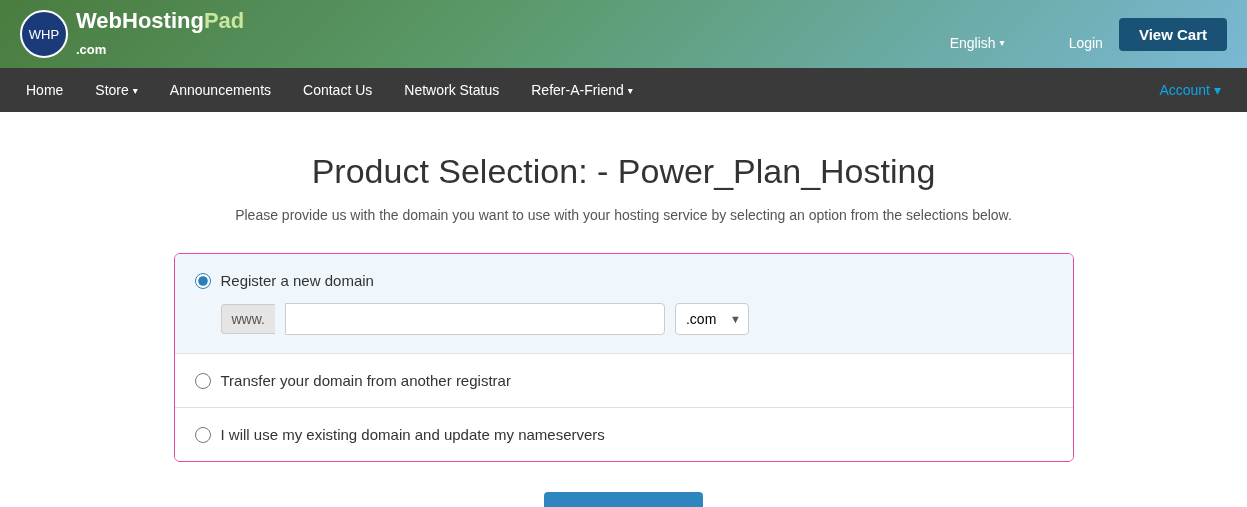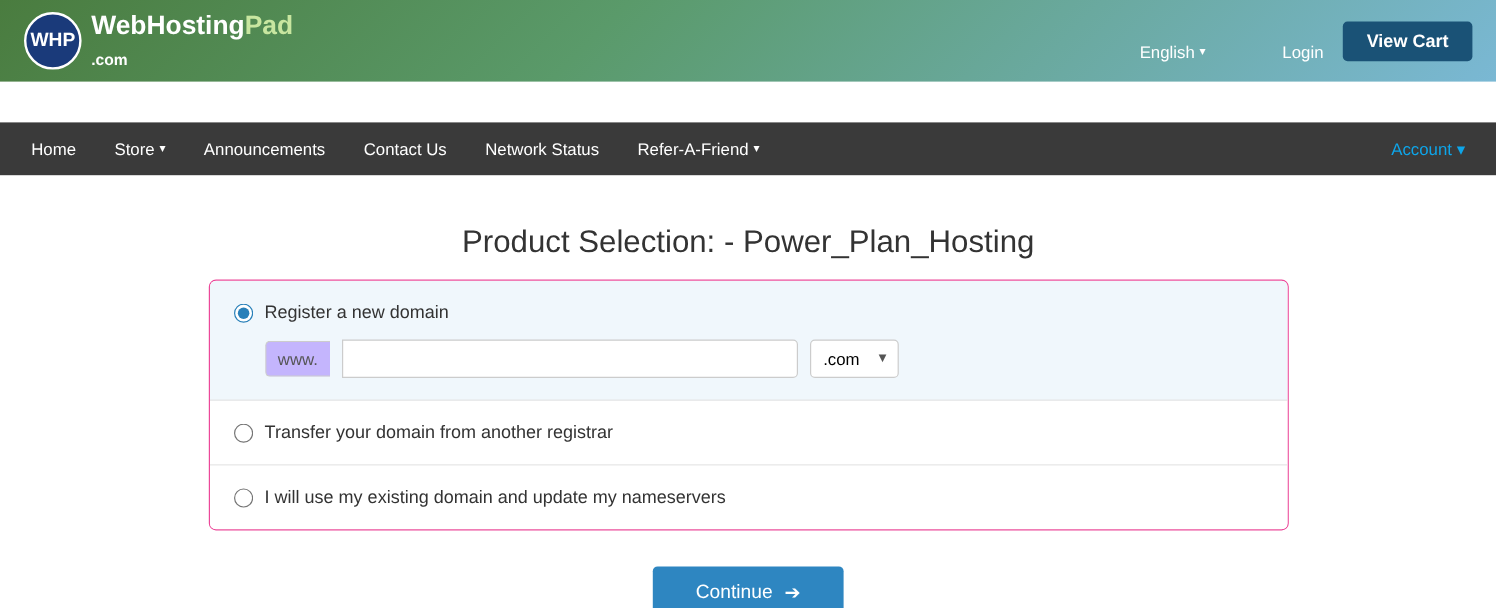--- a/index.html
+++ b/index.html
@@ -21,22 +21,22 @@
     }
     .logo-circle {
       width: 48px;
       height: 48px;
       background: #1a3a7a;
       border-radius: 50%;
       display: flex;
       align-items: center;
       justify-content: center;
       color: #fff;
-      font-size: 16px;
-      font-weight: bold;
+      font-size: 13px;
+      font-weight: normal;
       border: 2px solid #fff;
     }
     .logo-text {
       color: #fff;
       font-size: 22px;
       font-weight: bold;
     }
     .logo-text span.pad { color: #c8e6a0; }
     .logo-text .dot-com { font-size: 13px; color: #fff; }
 
@@ -72,21 +72,20 @@
       cursor: pointer;
     }
 
     
     .nav-bar {
       background: #3a3a3a;
       display: flex;
       align-items: center;
       padding: 0 10px;
       min-height: 44px;
-      margin-top: 34px;
     }
     .nav-item {
       color: #fff;
       font-size: 14px;
       padding: 12px 16px;
       cursor: pointer;
       text-decoration: none;
       display: flex;
       align-items: center;
       gap: 4px;
@@ -105,21 +104,21 @@
     }
 
     
     .main-content {
       max-width: 1100px;
       margin: 0 auto;
       padding: 40px 20px;
     }
     .page-title {
       text-align: center;
-      font-size: 26px;
+      font-size: 34px;
       font-weight: normal;
       color: #333;
       margin-bottom: 16px;
     }
     .page-subtitle {
       text-align: center;
       font-size: 14px;
       color: #555;
       margin-bottom: 30px;
     }
@@ -157,21 +156,21 @@
     .domain-input-row {
       display: flex;
       align-items: center;
       gap: 10px;
       margin-top: 14px;
       padding-left: 26px;
     }
     .www-label {
       font-size: 14px;
       color: #555;
-      background: #c4b5fd;
+      background: #e5e5e5;
       border: 1px solid #ccc;
       padding: 6px 10px;
       border-radius: 4px 0 0 4px;
       border-right: none;
     }
     .domain-input {
       flex: 1;
       max-width: 380px;
       padding: 7px 10px;
       font-size: 14px;
@@ -269,20 +268,21 @@
   </a>
   <div class="nav-spacer"></div>
   <div class="nav-item-account">
     <span>Account</span>
     <span class="arrow">▾</span>
   </div>
 </div>
 
 <div class="main-content">
   <h1 class="page-title">Product Selection: - Power_Plan_Hosting</h1>
+  <p class="page-subtitle">Please provide us with the domain you want to use with your hosting service by selecting an option from the selections below.</p>
 
   <div class="options-panel">
 
     <div class="option-row active">
       <label class="option-label">
         <input type="radio" name="domain_option" checked="" style="">
         <span>Register a new domain</span>
       </label>
       <div class="domain-input-row">
         <span class="www-label">www.</span>

